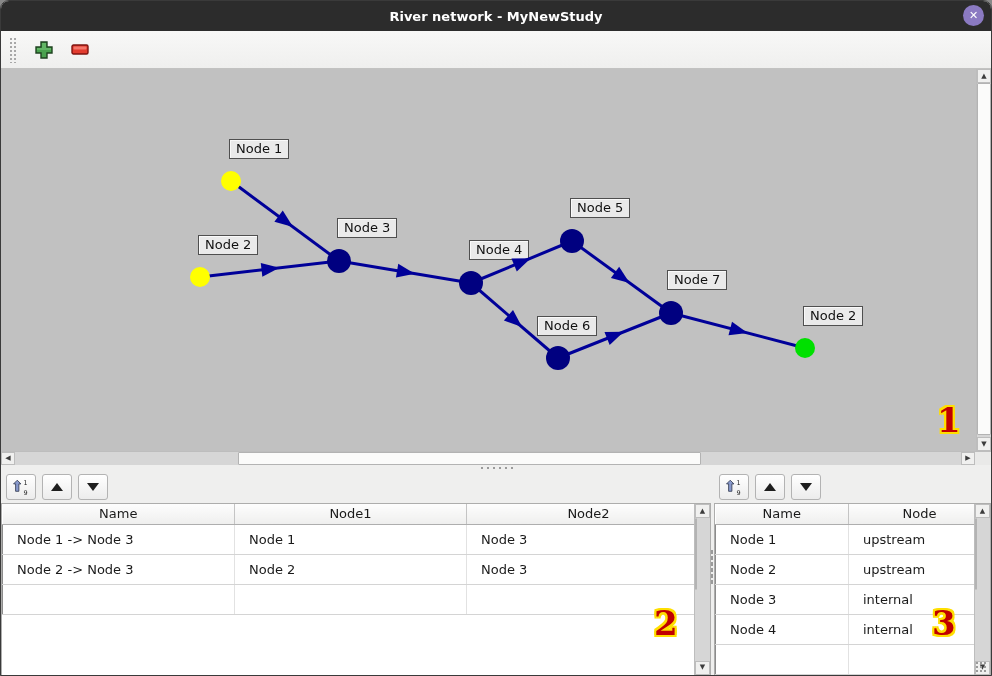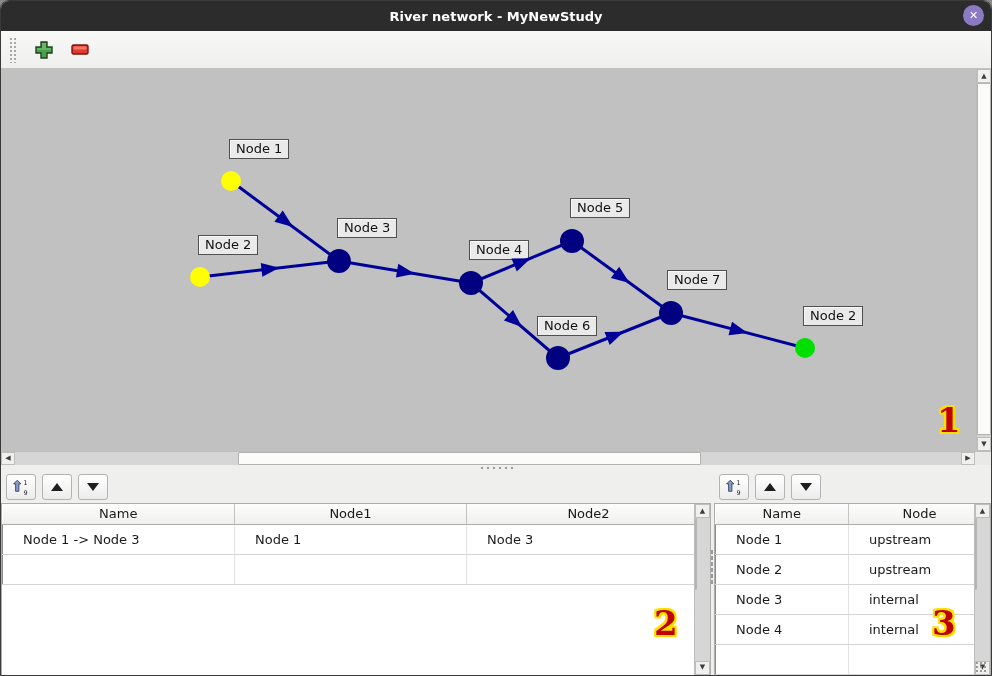--- a/index.html
+++ b/index.html
@@ -58,21 +58,21 @@
   .tool-btn{width:30px;height:26px;background:linear-gradient(#ffffff,#ececec);
     border:1px solid #b3b3b3;border-radius:3px;display:flex;align-items:center;justify-content:center;cursor:pointer;}
   .tri-up{width:0;height:0;border-left:6px solid transparent;border-right:6px solid transparent;border-bottom:8px solid #1e1e1e;}
   .tri-down{width:0;height:0;border-left:6px solid transparent;border-right:6px solid transparent;border-top:8px solid #1e1e1e;}
   .table-area{flex:1;display:flex;position:relative;background:#fff;
     border:1px solid #adadac;border-bottom:1px solid #9f9f9e;overflow:hidden;}
   table.grid{border-collapse:collapse;table-layout:fixed;flex:1;align-self:flex-start;width:calc(100% - 16px);}
   table.grid th{height:20px;font-weight:normal;font-size:13px;text-align:center;
     background:linear-gradient(#fdfdfd,#efefee);border-right:1px solid #c4c4c4;border-bottom:1px solid #aeaeae;padding:0 14px;}
   table.grid th:last-child{border-right:none;}
-  table.grid td{height:30px;font-size:13px;padding:0 20px;background:#fff;
+  table.grid td{height:30px;font-size:13px;padding:0 14px;background:#fff;
     border-right:1px solid #e2e2e2;border-bottom:1px solid #d4d4d4;white-space:nowrap;overflow:hidden;}
   table.grid td:last-child{border-right:none;}
   table.grid tr td:first-child{border-left:1px solid #8c8c8c;}
   .tbl-vsb{position:absolute;right:0;top:0;bottom:0;width:16px;background:#d6d6d6;
     border-left:1px solid #bdbdbd;display:flex;flex-direction:column;}
   
   .marker{position:absolute;z-index:5;font-family:"DejaVu Serif","Liberation Serif",serif;
     font-weight:bold;font-size:34px;line-height:1;color:#c00000;
     text-shadow:-2px -2px 0 #ffdf00,2px -2px 0 #ffdf00,-2px 2px 0 #ffdf00,2px 2px 0 #ffdf00,
       -2px 0 0 #ffdf00,2px 0 0 #ffdf00,0 -2px 0 #ffdf00,0 2px 0 #ffdf00;}
@@ -203,20 +203,25 @@
                 <th>Node2</th>
               </tr>
             </thead>
             <tbody>
               <tr>
                 <td>Node 1 -&gt; Node 3</td>
                 <td>Node 1</td>
                 <td>Node 3</td>
               </tr>
               <tr>
+                <td>Node 2 -&gt; Node 3</td>
+                <td>Node 2</td>
+                <td>Node 3</td>
+              </tr>
+              <tr>
                 <td></td>
                 <td></td>
                 <td></td>
               </tr>
             </tbody>
         </table>
         <div class="tbl-vsb">
           <div class="sb-btn">▲</div>
           <div class="sb-track">
               <div class="sb-thumb" style="top:0;height:72px;"></div>

